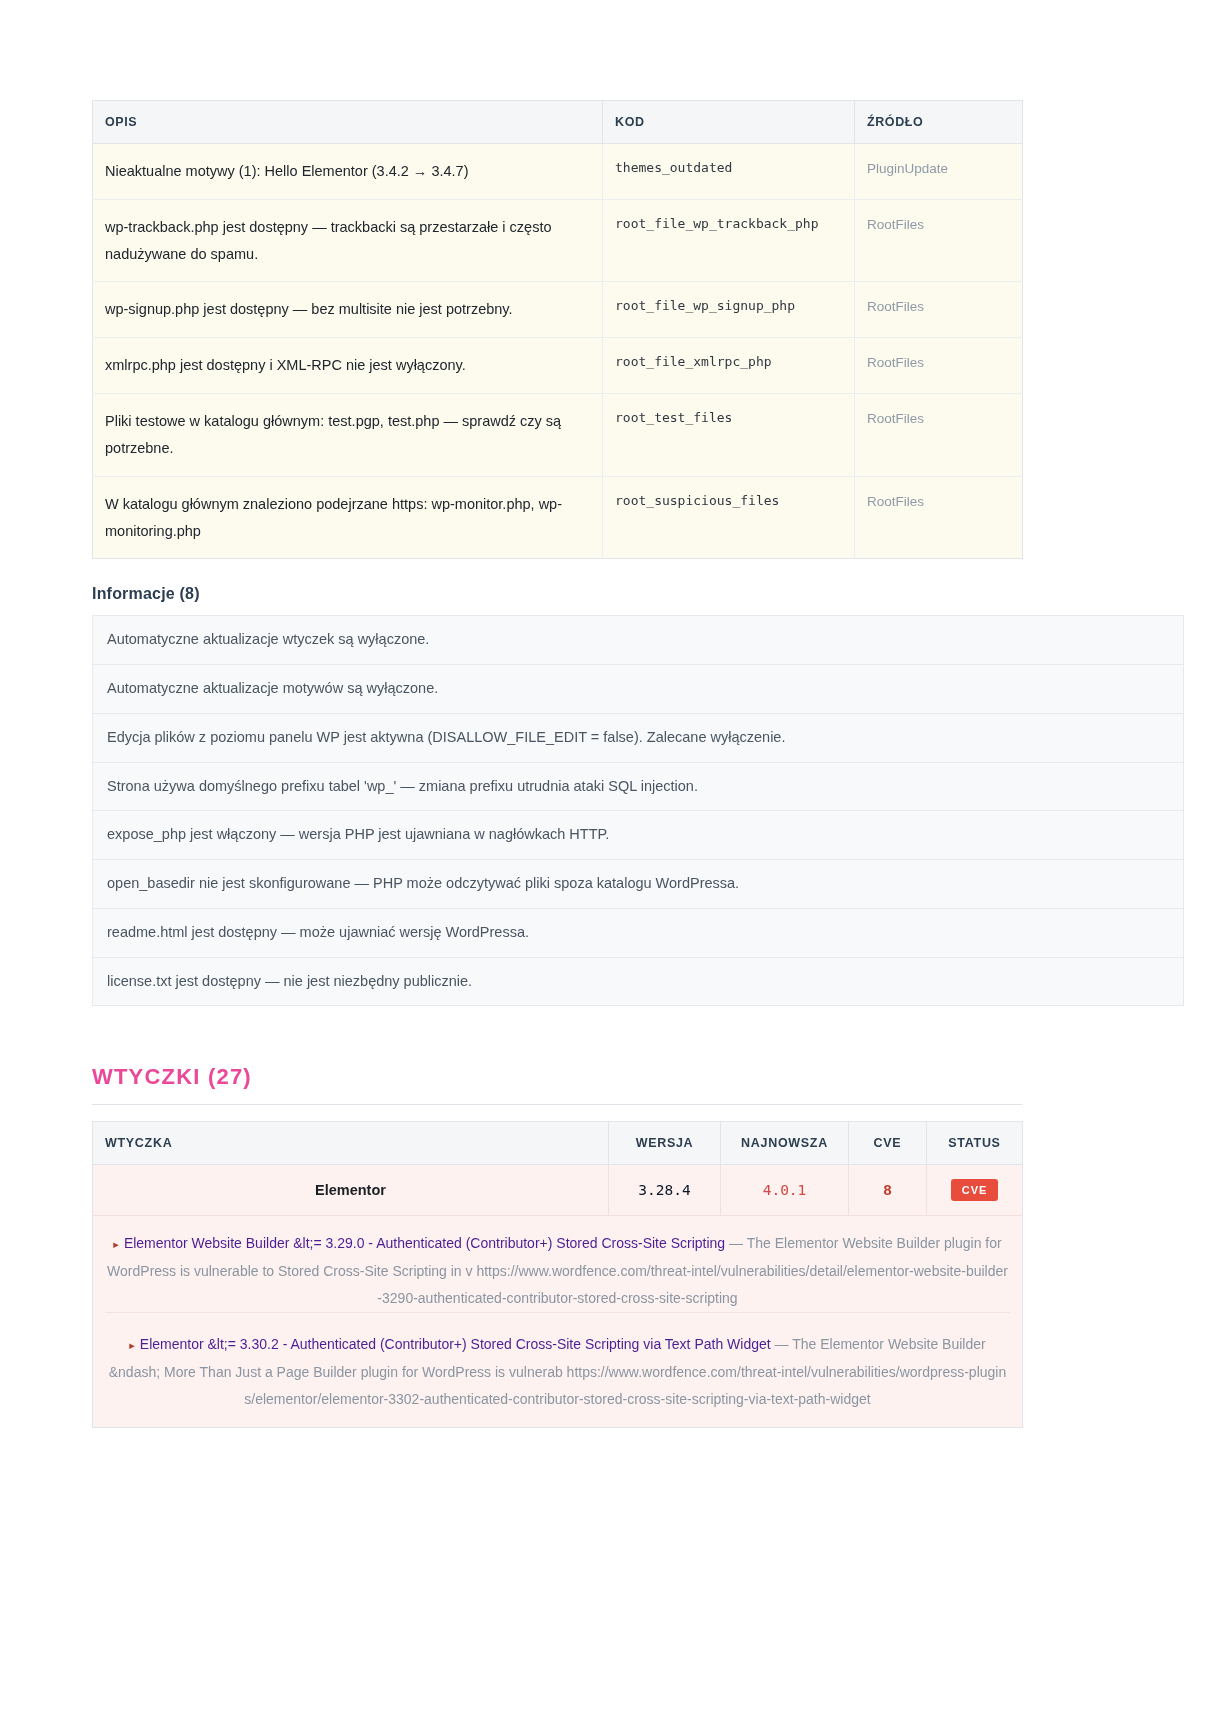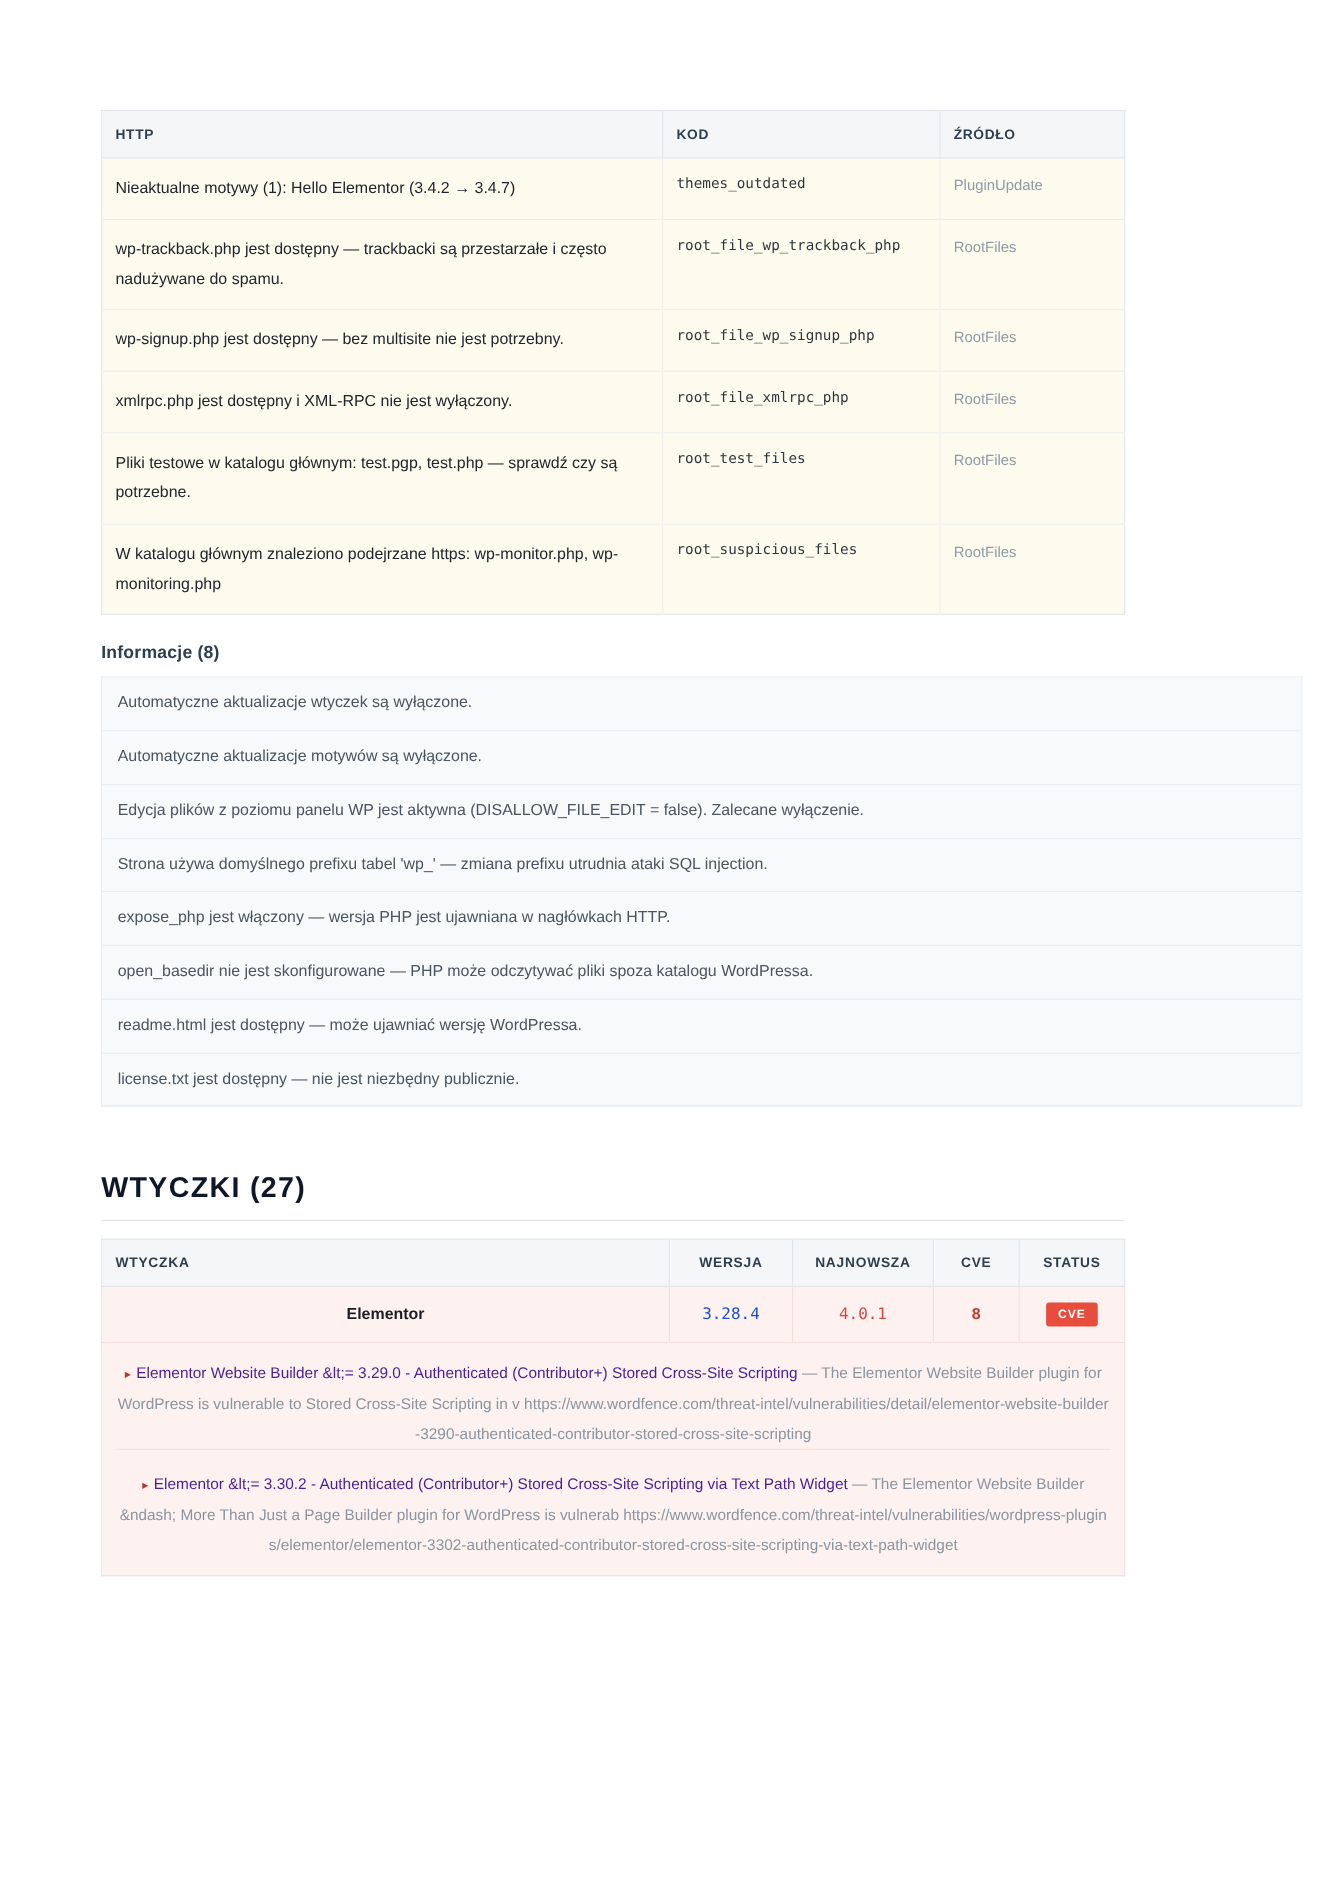--- a/index.html
+++ b/index.html
@@ -85,23 +85,23 @@
     background: #f7f9fa;
     border-bottom: 1px solid #e6eaee;
     padding: 13px 14px;
     font-size: 14.5px;
     color: #4a5562;
     line-height: 1.5;
   }
 
   
   h2.section {
-    font-size: 26px;
-    font-weight: bold;
-    color: #0f172a;
+    font-size: 22px;
+    font-weight: bold;
+    color: #ec4899;
     letter-spacing: 1.2px;
     margin: 58px 0 0 0;
     padding-bottom: 14px;
     border-bottom: 1px solid #dfe3e8;
     width: 930px;
   }
 
   
   .plug-wrap { width: 930px; margin-top: 16px; }
   table.plug {
@@ -144,21 +144,21 @@
   td.pname {
     text-align: left;
     font-weight: bold;
     color: #1b1f24;
     font-size: 15.5px;
   }
   td.ver, td.latest {
     font-family: "DejaVu Sans Mono", "Liberation Mono", monospace;
     font-size: 14px;
   }
-  td.ver { color: #1d4ed8; }
+  td.ver { color: #0f172a; }
   td.latest { color: #d64541; }
   td.cvecount {
     color: #c0392b;
     font-weight: bold;
     font-size: 15px;
   }
   .badge-cve {
     display: inline-block;
     background: #e74c3c;
     color: #ffffff;
@@ -192,21 +192,21 @@
 <div class="page">
 
   <table class="grid warn-table">
     <colgroup>
         <col class="c1">
         <col class="c2">
         <col class="c3">
       </colgroup>
     <thead>
       <tr>
-        <th>HTTP</th>
+        <th>OPIS</th>
         <th>KOD</th>
         <th>ŹRÓDŁO</th>
       </tr>
     </thead>
     <tbody>
       <tr>
         <td>Nieaktualne motywy (1): Hello Elementor (3.4.2 → 3.4.7)</td>
         <td class="code">themes_outdated</td>
         <td class="src">PluginUpdate</td>
       </tr>

